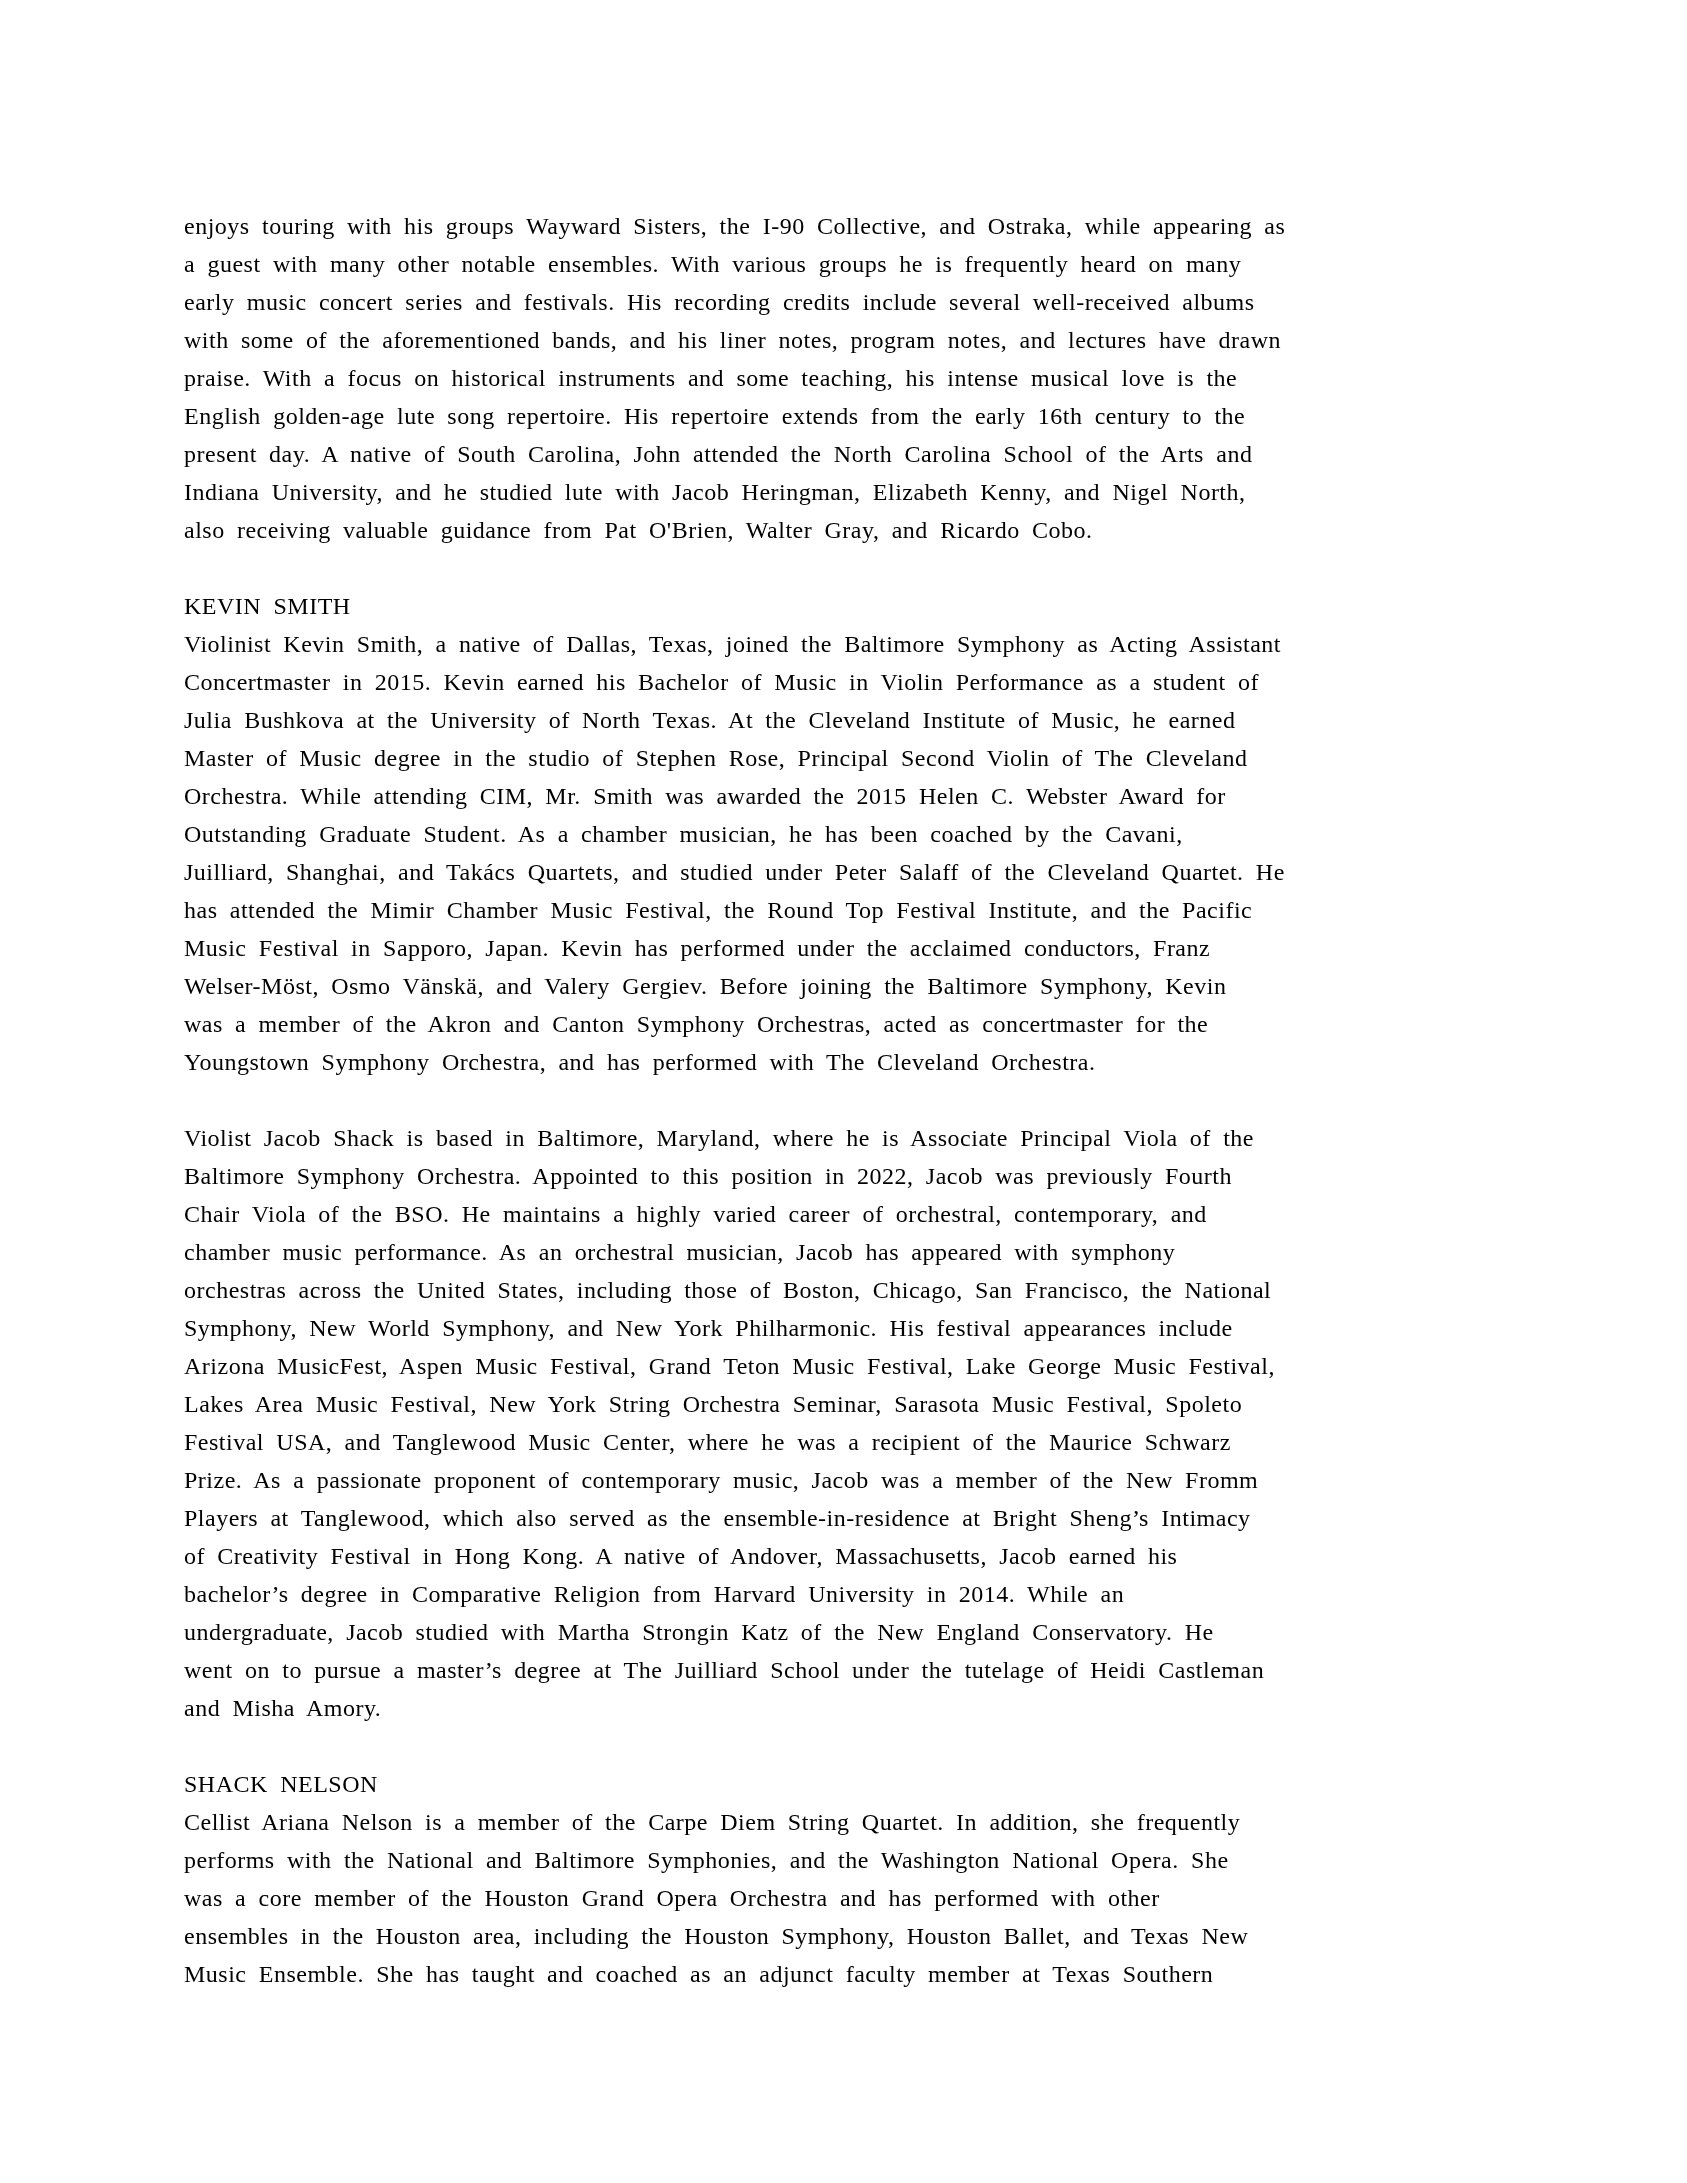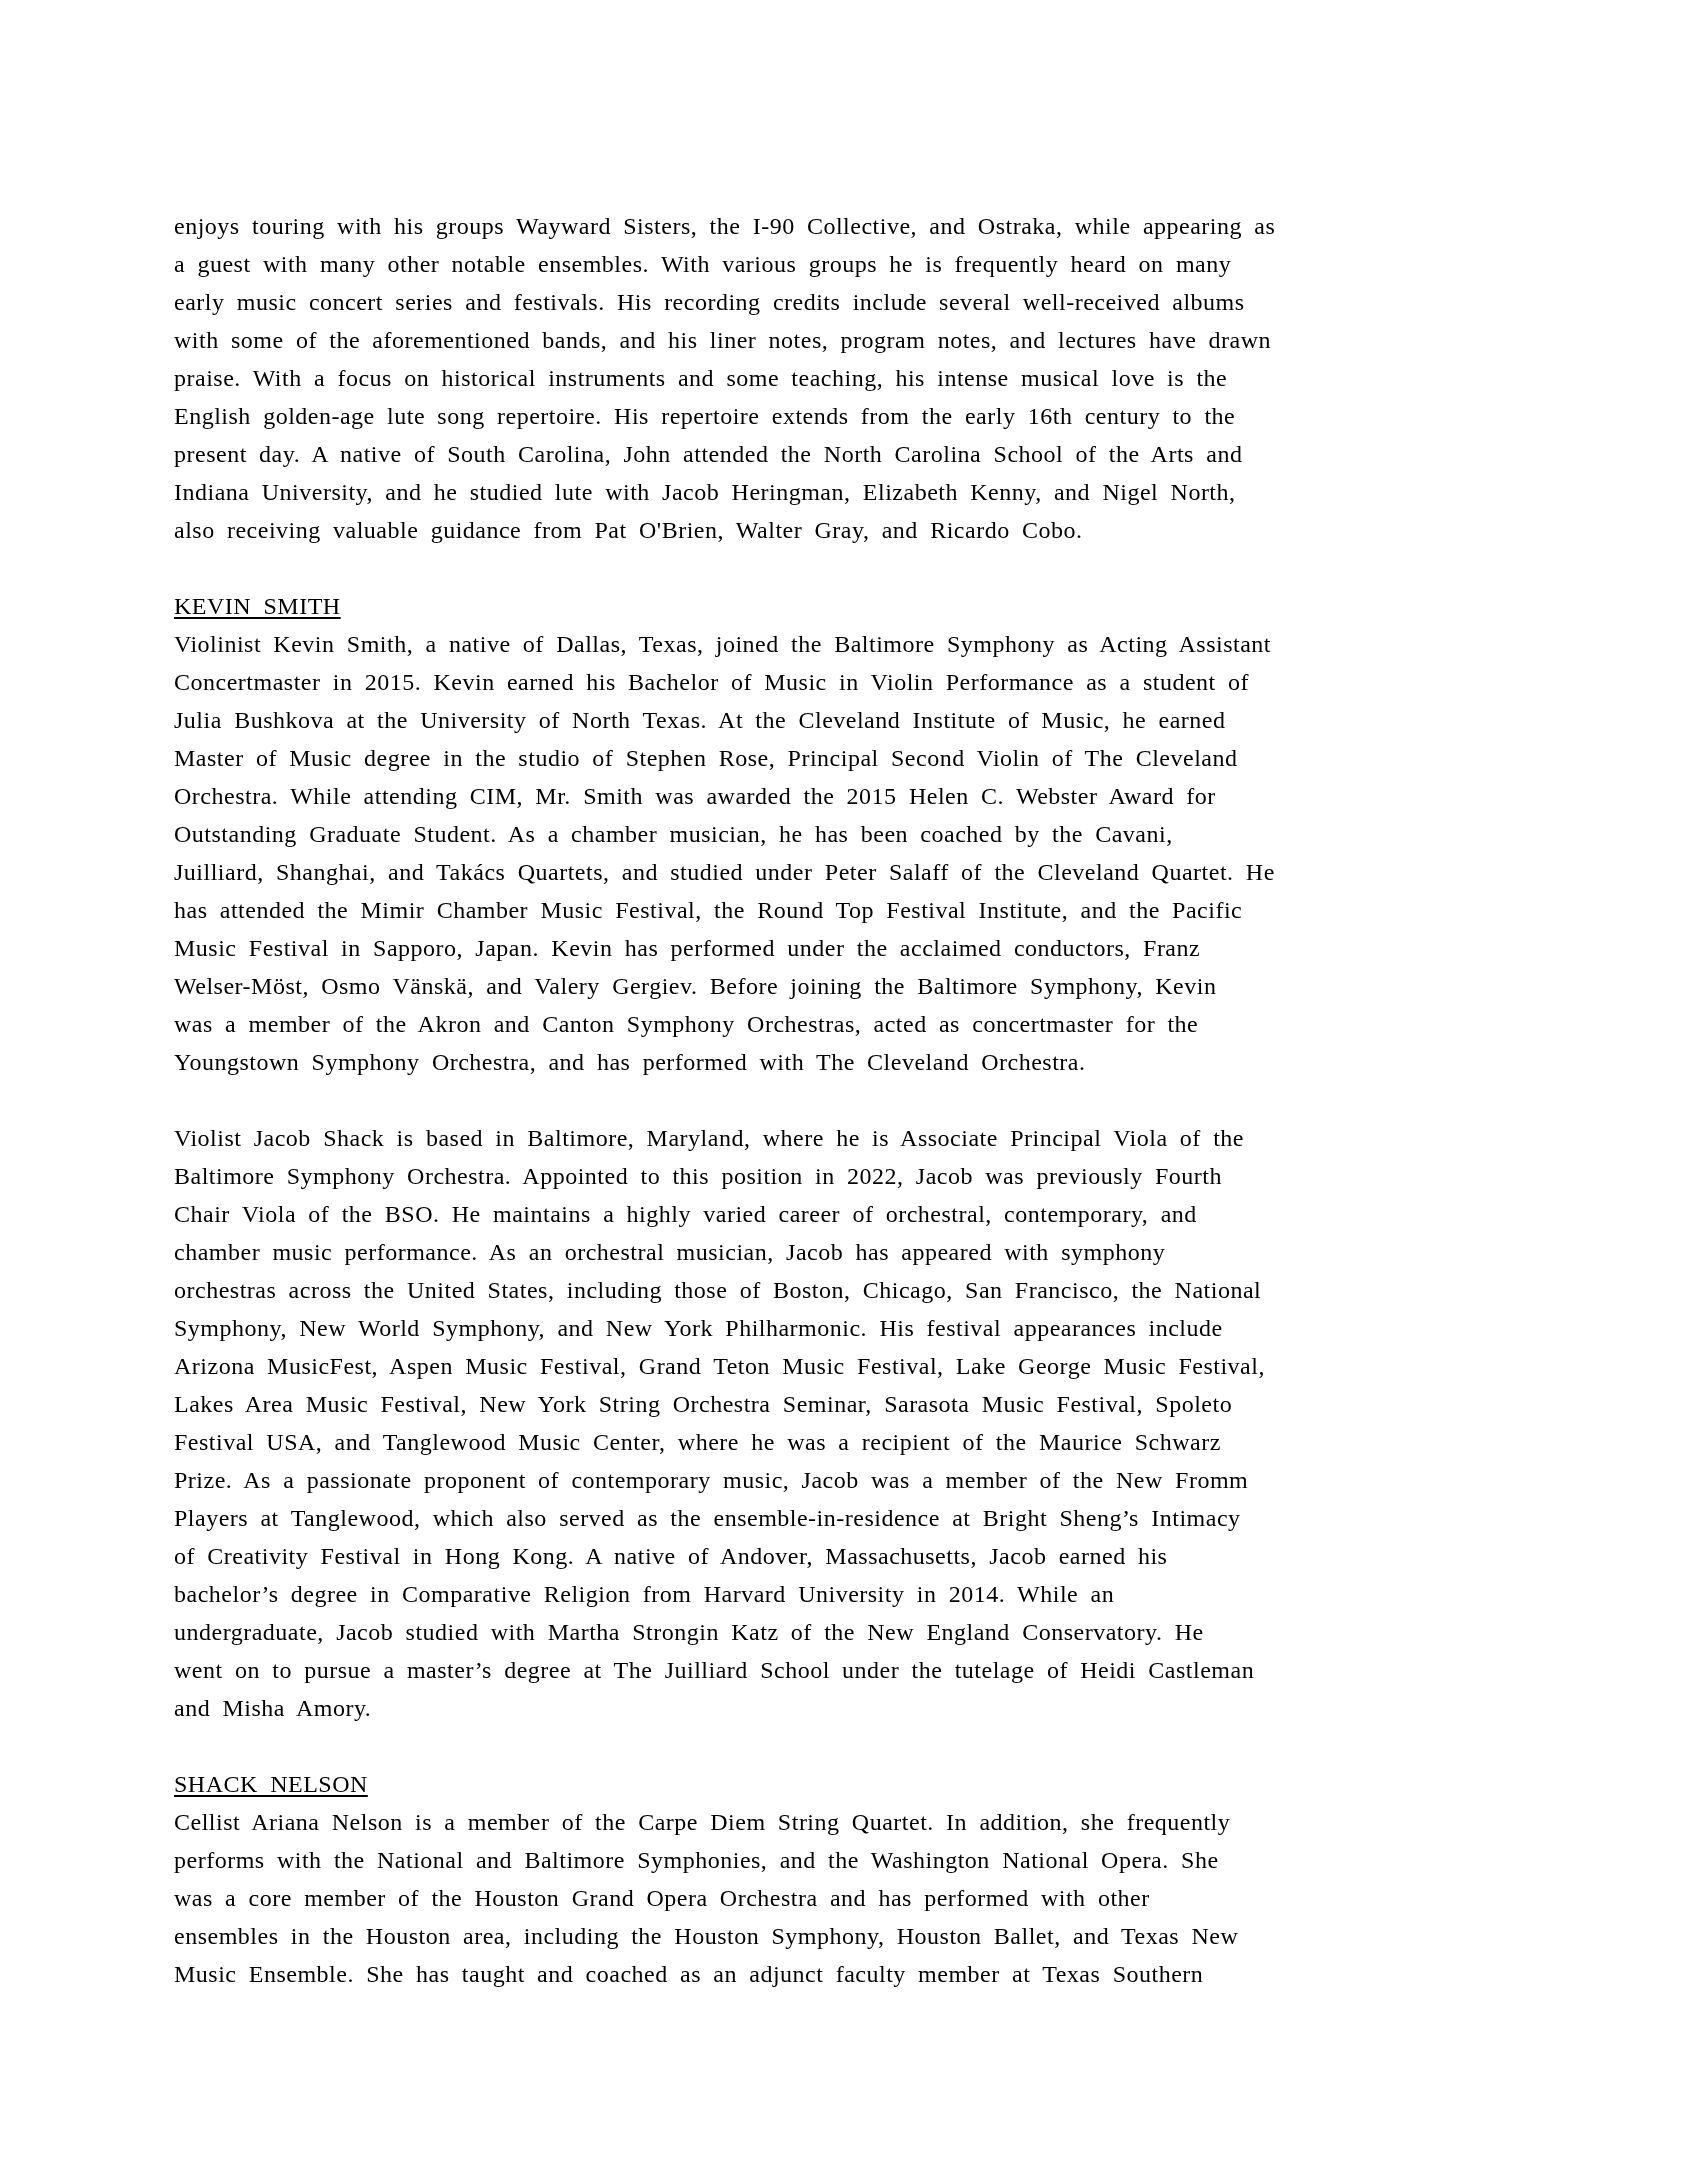--- a/index.html
+++ b/index.html
@@ -9,39 +9,38 @@
   }
   .page {
     position: relative;
     width: 1687px;
     height: 2183px;
     background: #ffffff;
     overflow: hidden;
   }
   .content {
     position: absolute;
-    left: 174px;
+    left: 184px;
     top: 207px;
     width: 1350px;
     font-family: "Liberation Serif", serif;
     font-size: 24px;
     line-height: 38px;
     letter-spacing: 0.5px;
     word-spacing: 5.8px;
     color: #000000;
     text-align: left;
   }
   .section + .section {
     margin-top: 38px; 
   }
   .bio-heading {
     font-size: 24px;
     font-weight: normal;
     margin: 0;
-    text-decoration: underline;
     text-decoration-thickness: 1.9px;
     text-underline-offset: 3.4px;
   }
   .bio-paragraph {
     margin: 0;
     white-space: pre-line; 
   }
 </style>
 </head>
 <body>

